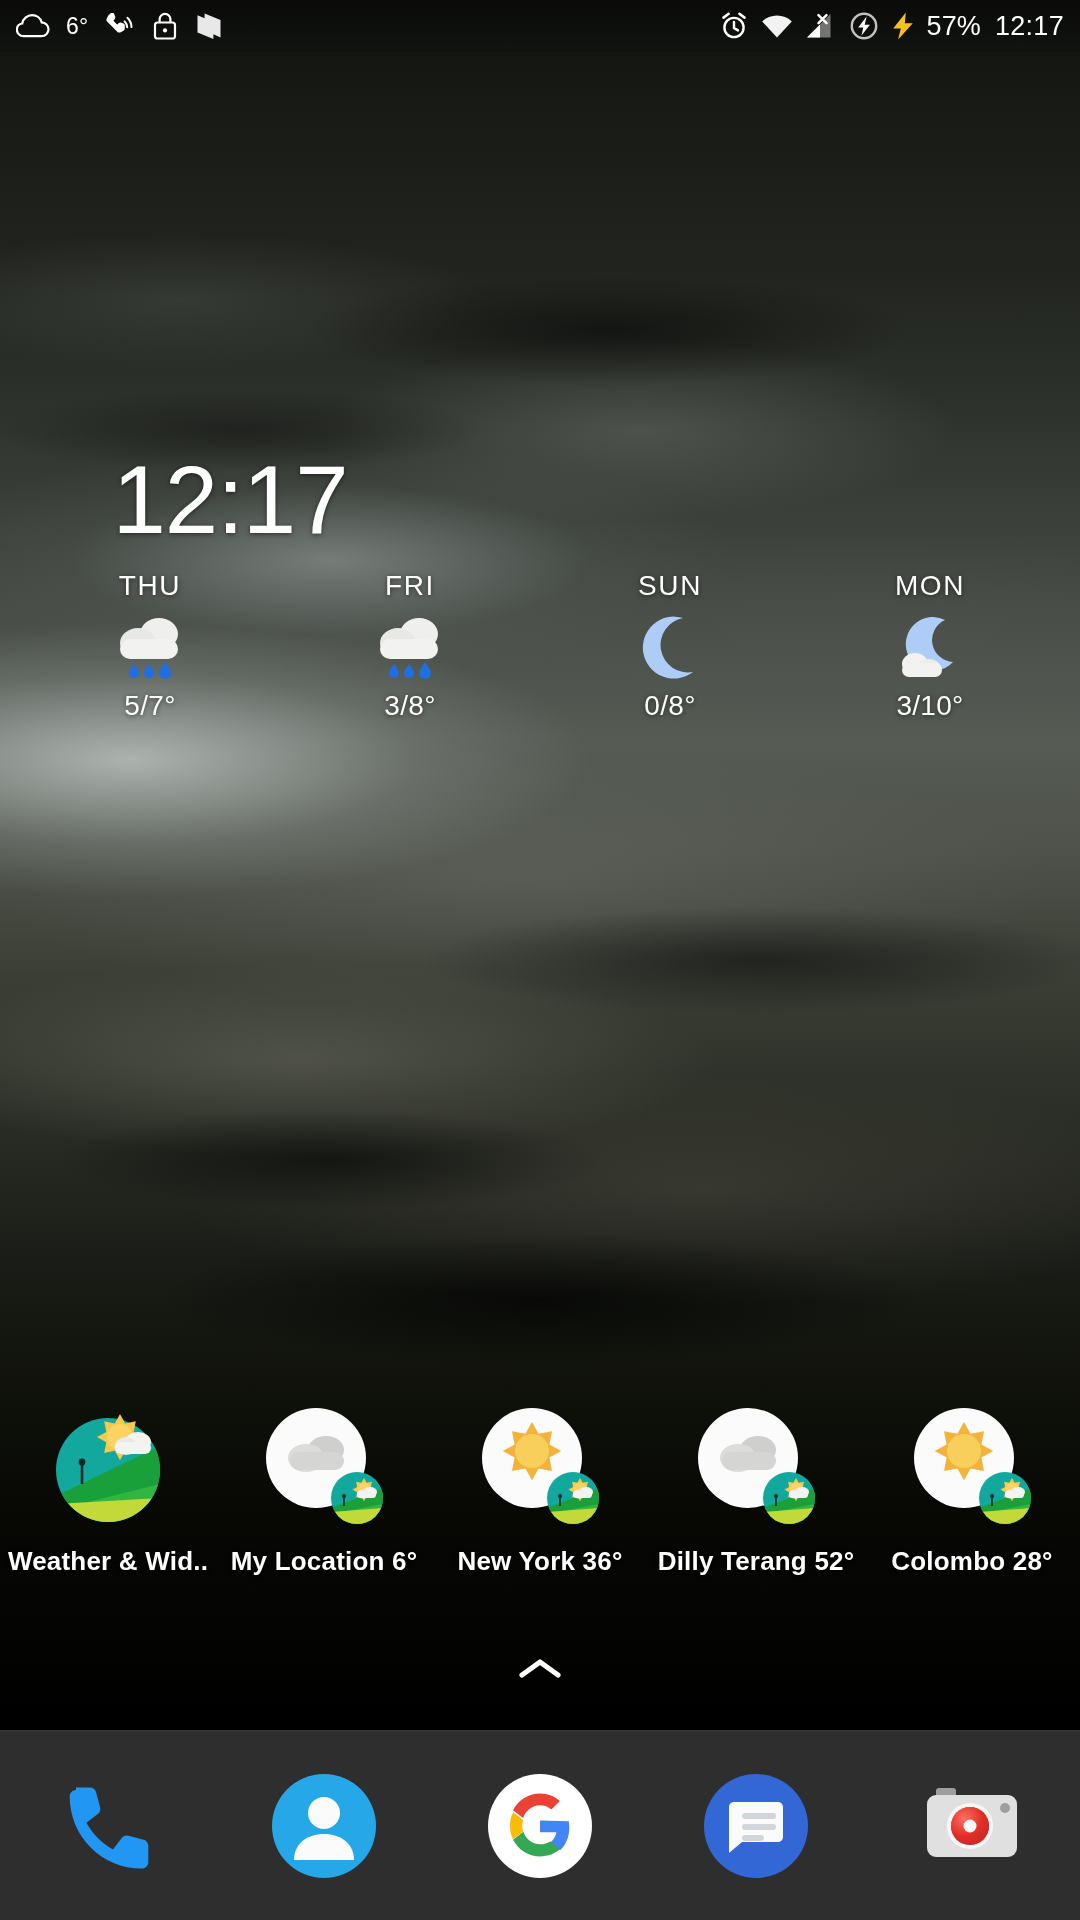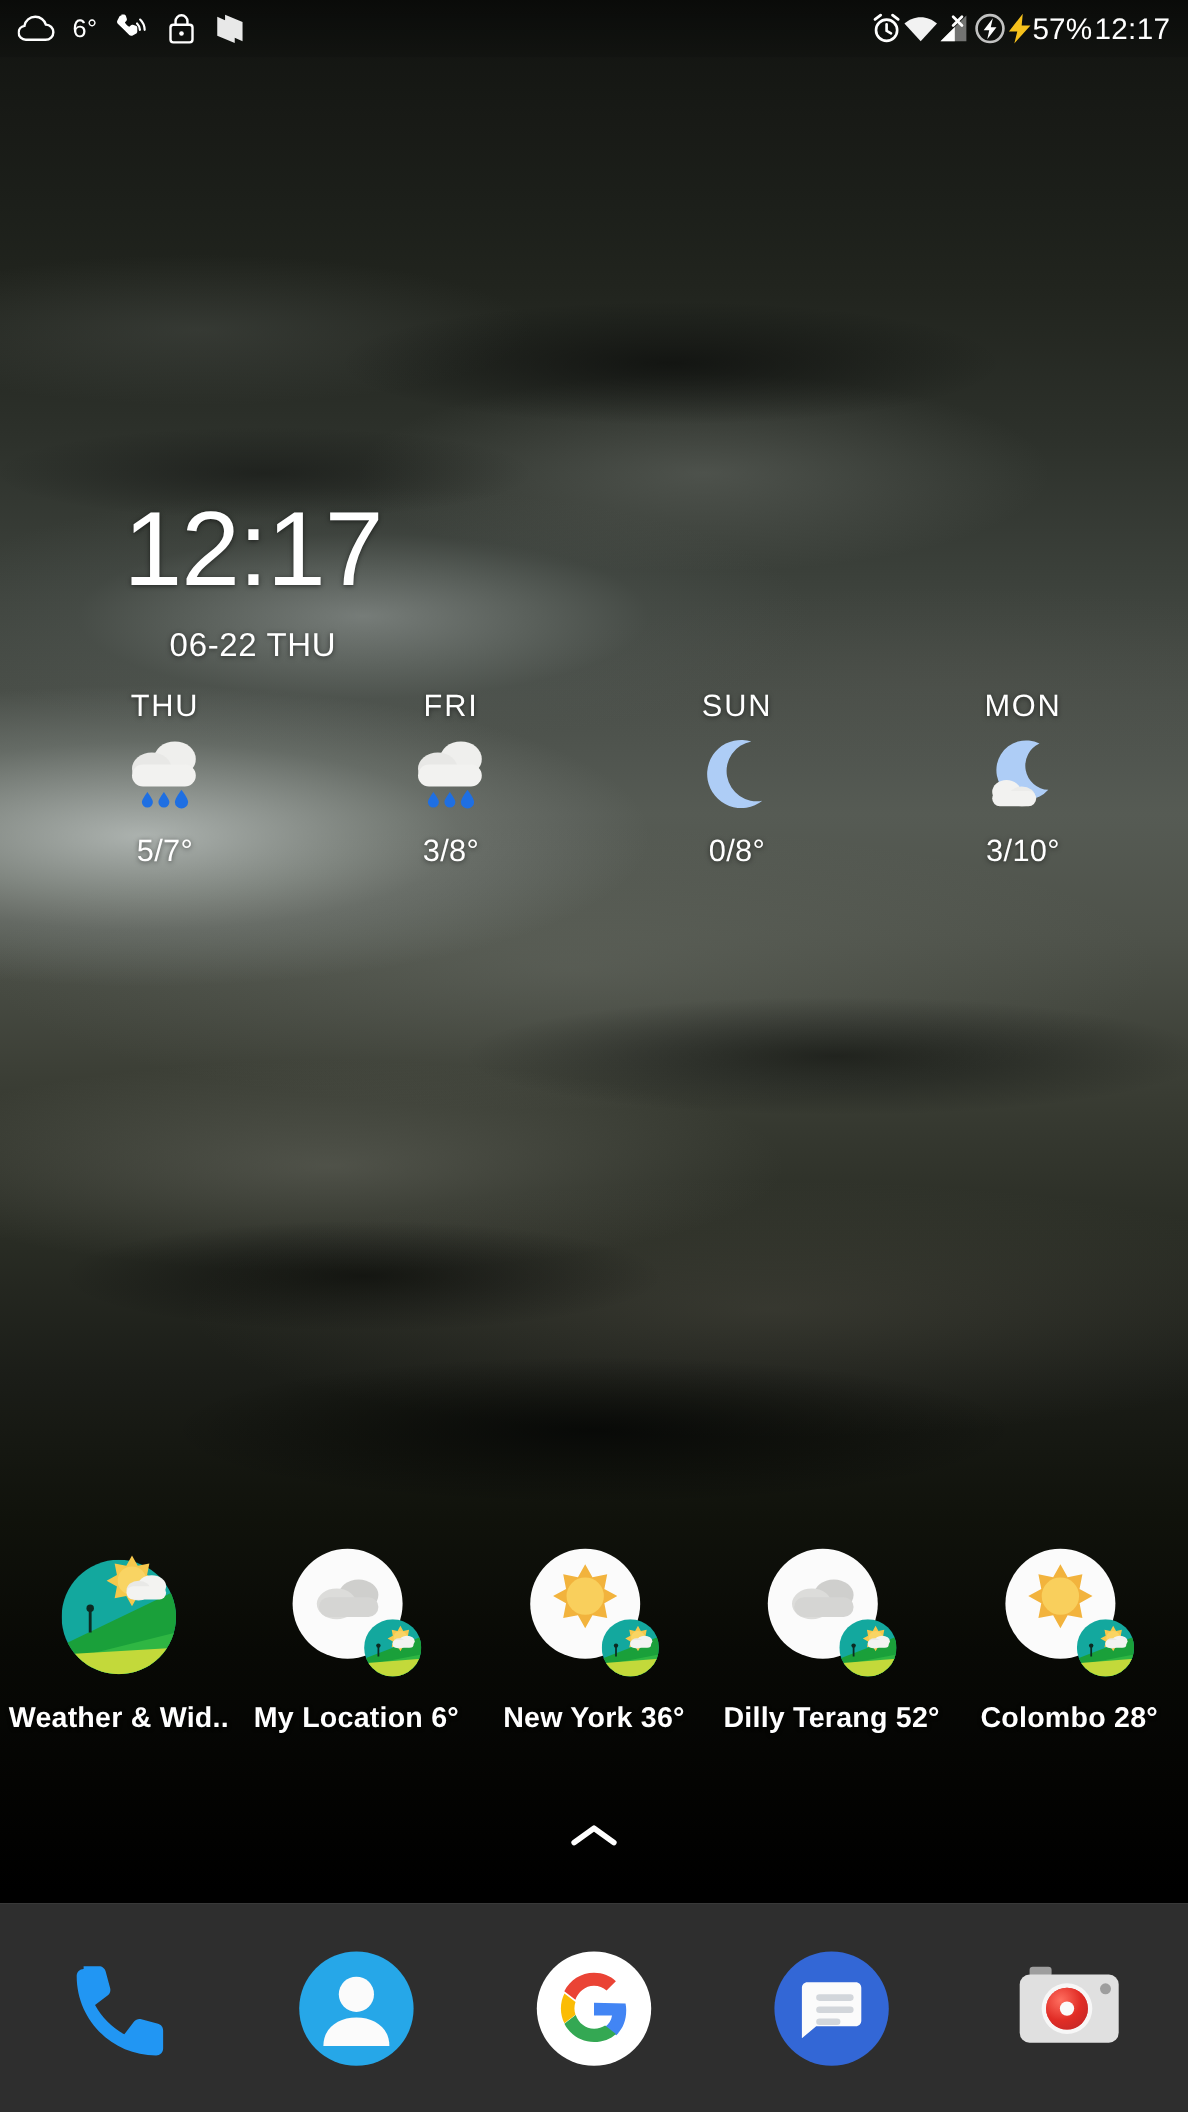--- a/index.html
+++ b/index.html
@@ -65,21 +65,21 @@
   #statusbar {
     position:absolute; top:0; left:0;
     width:1080px; height:52px;
     display:flex; align-items:center;
     padding:0 16px;
     color:#fff;
     z-index:30;
     background:linear-gradient(180deg, rgba(0,0,0,0.42), rgba(0,0,0,0.12));
   }
   .sb-left { display:flex; align-items:center; gap:16px; flex:1; }
-  .sb-right { display:flex; align-items:center; }
+  .sb-right { display:flex; align-items:center; gap:12px; }
   .sb-icon { display:flex; align-items:center; justify-content:center; }
   .sb-temp { font-size:23px; font-weight:500; letter-spacing:0.2px; }
   .sb-batt { font-size:27px; font-weight:400; letter-spacing:0.1px; }
   .sb-clock { font-size:27px; font-weight:400; letter-spacing:0.3px; margin-left:2px; }
 
   
   #widget {
     position:absolute; top:430px; left:0;
     width:1080px;
     z-index:20;
@@ -144,21 +144,21 @@
   .fc-icon {
     height:78px;
     margin-top:10px;
     display:flex;
     align-items:center;
     justify-content:center;
   }
   .fc-temp {
     font-size:28px;
     font-weight:400;
-    margin-top:12px;
+    margin-top:0;
     letter-spacing:0.3px;
   }
 
   
   #approw {
     position:absolute;
     top:1400px; left:0;
     width:1080px;
     display:flex;
     z-index:20;
@@ -292,21 +292,20 @@
       <span class="sb-clock">12:17</span>
     </div>
   </div>
 
   <div id="widget">
 
     <div id="widget-top">
 
       <div class="w-clockcol">
         <div class="w-time">12:17</div>
-        <div class="w-date">06-22 THU</div>
       </div>
 
     </div>
 
     <div id="forecast">
 
       <div class="fc-day">
         <div class="fc-name">THU</div>
         <div class="fc-icon">
           <svg width="86" height="78" viewBox="0 0 86 78">

